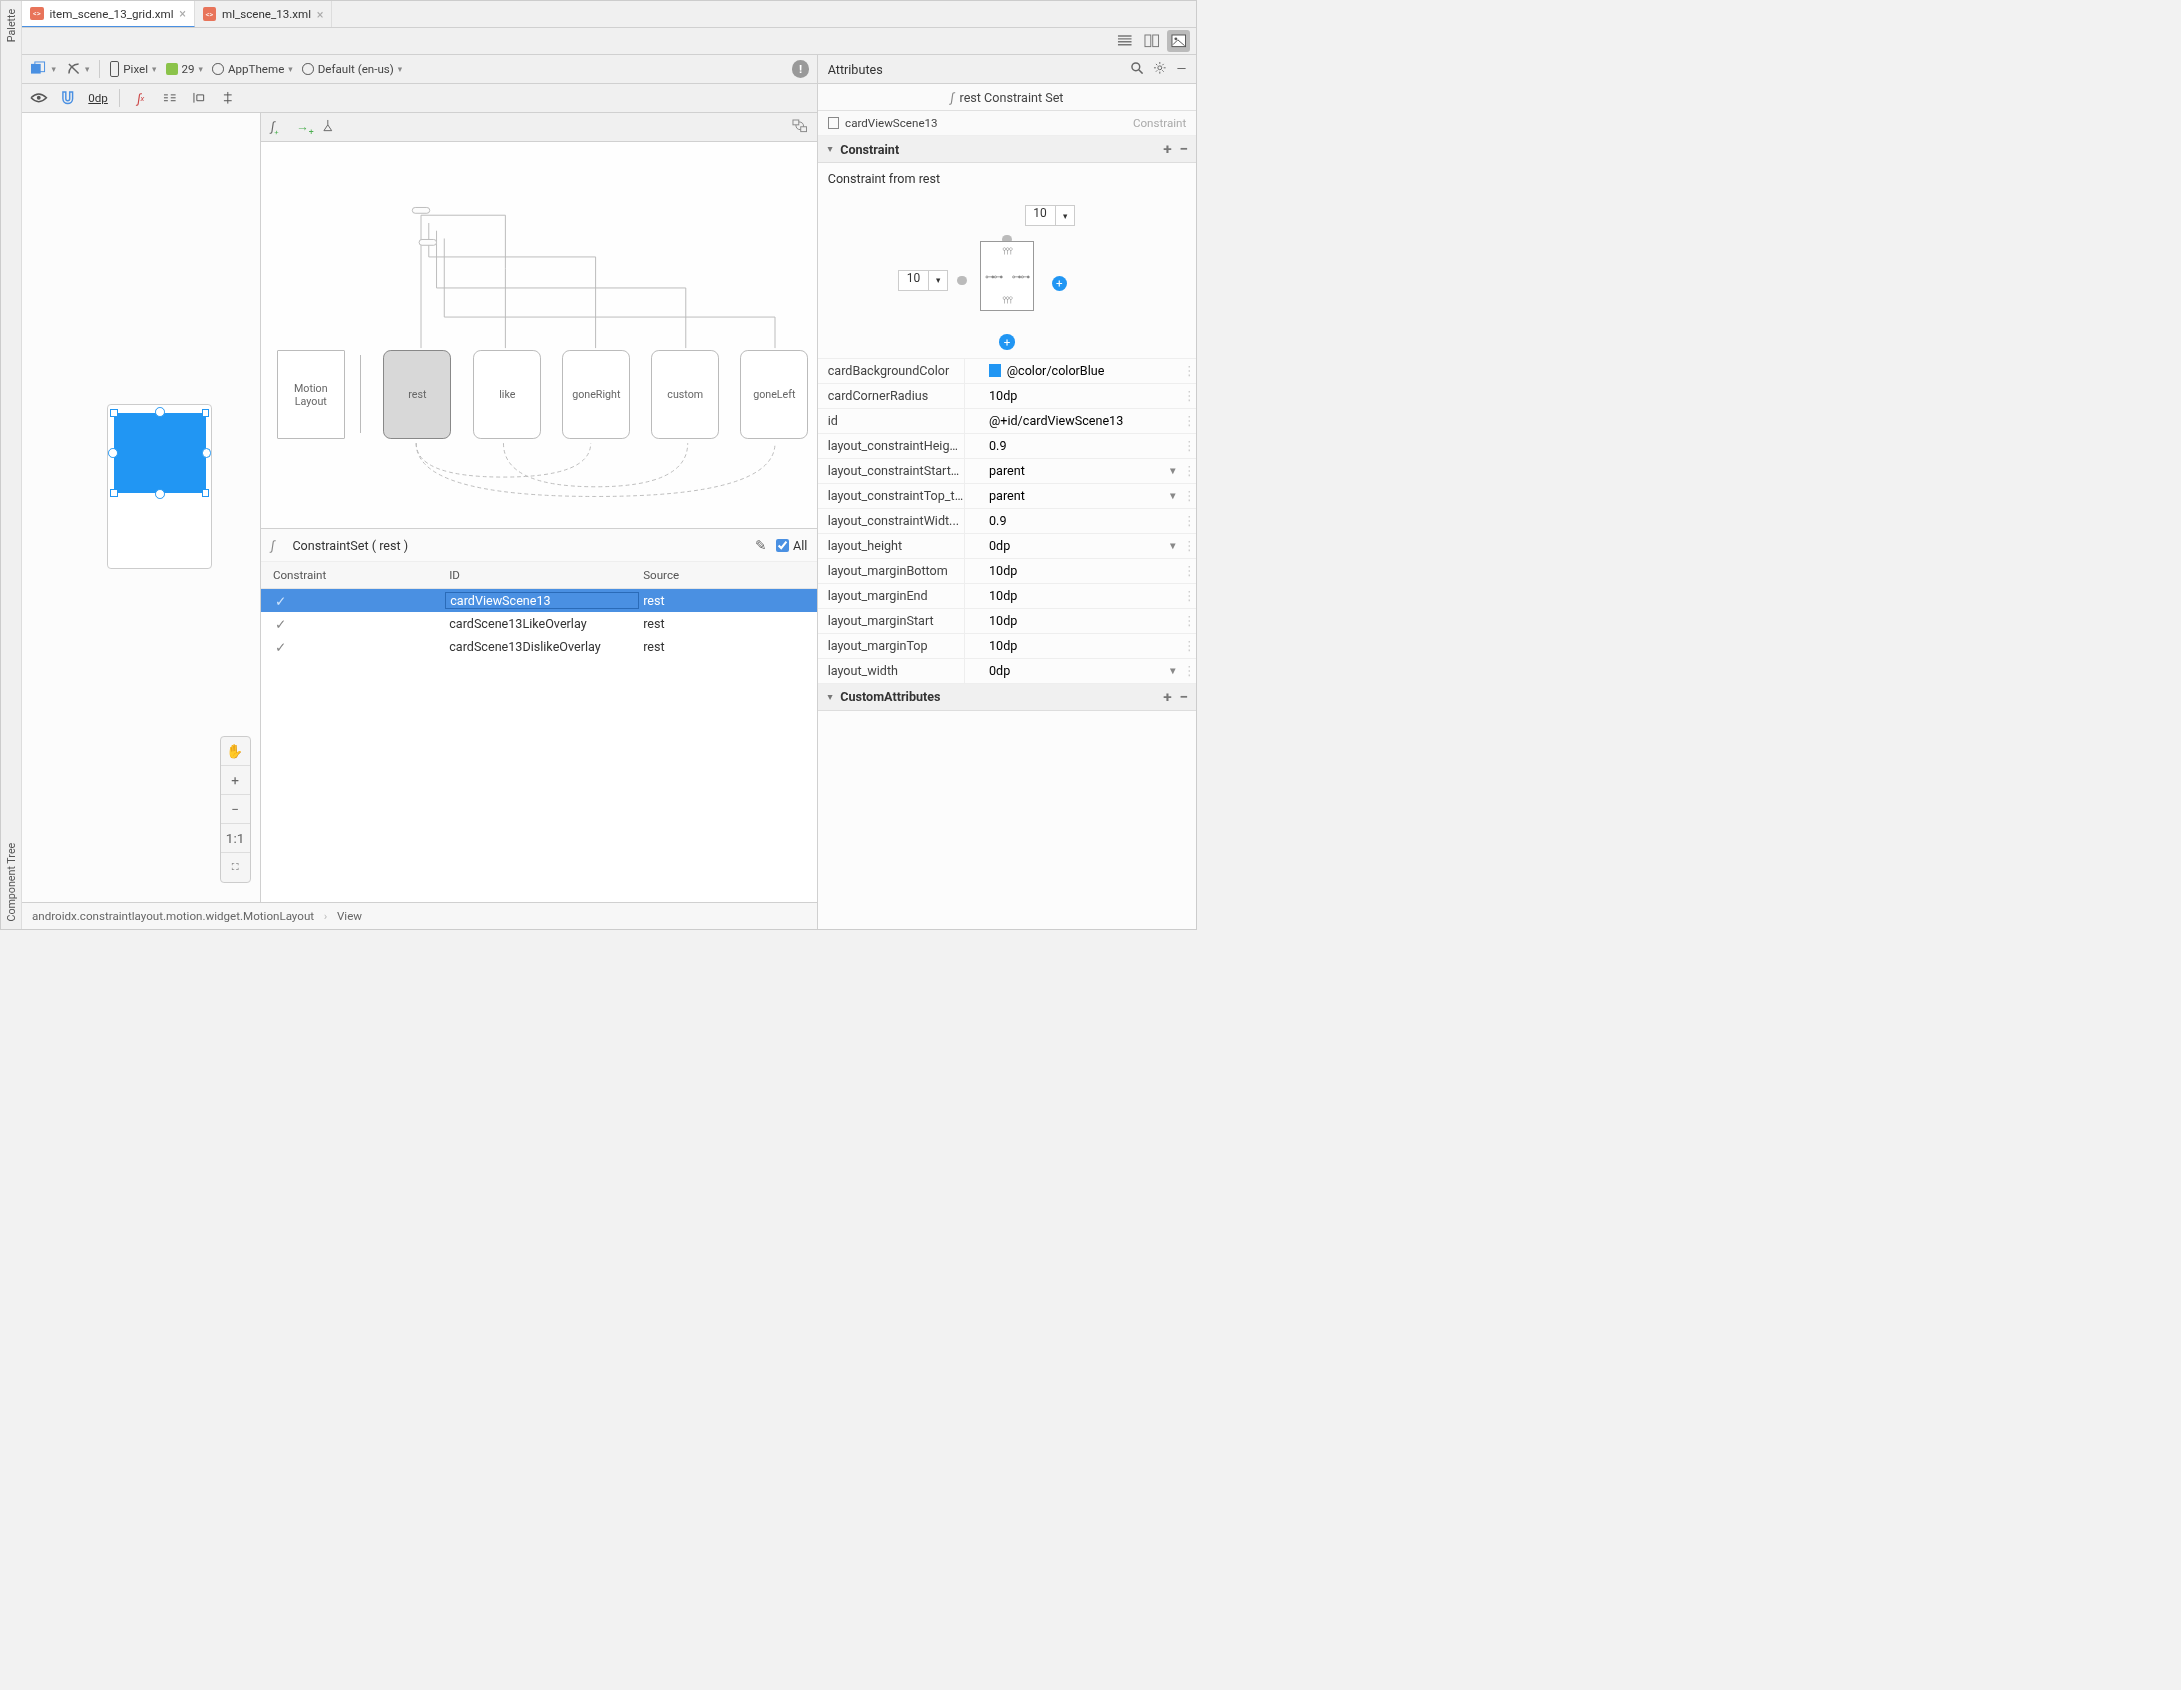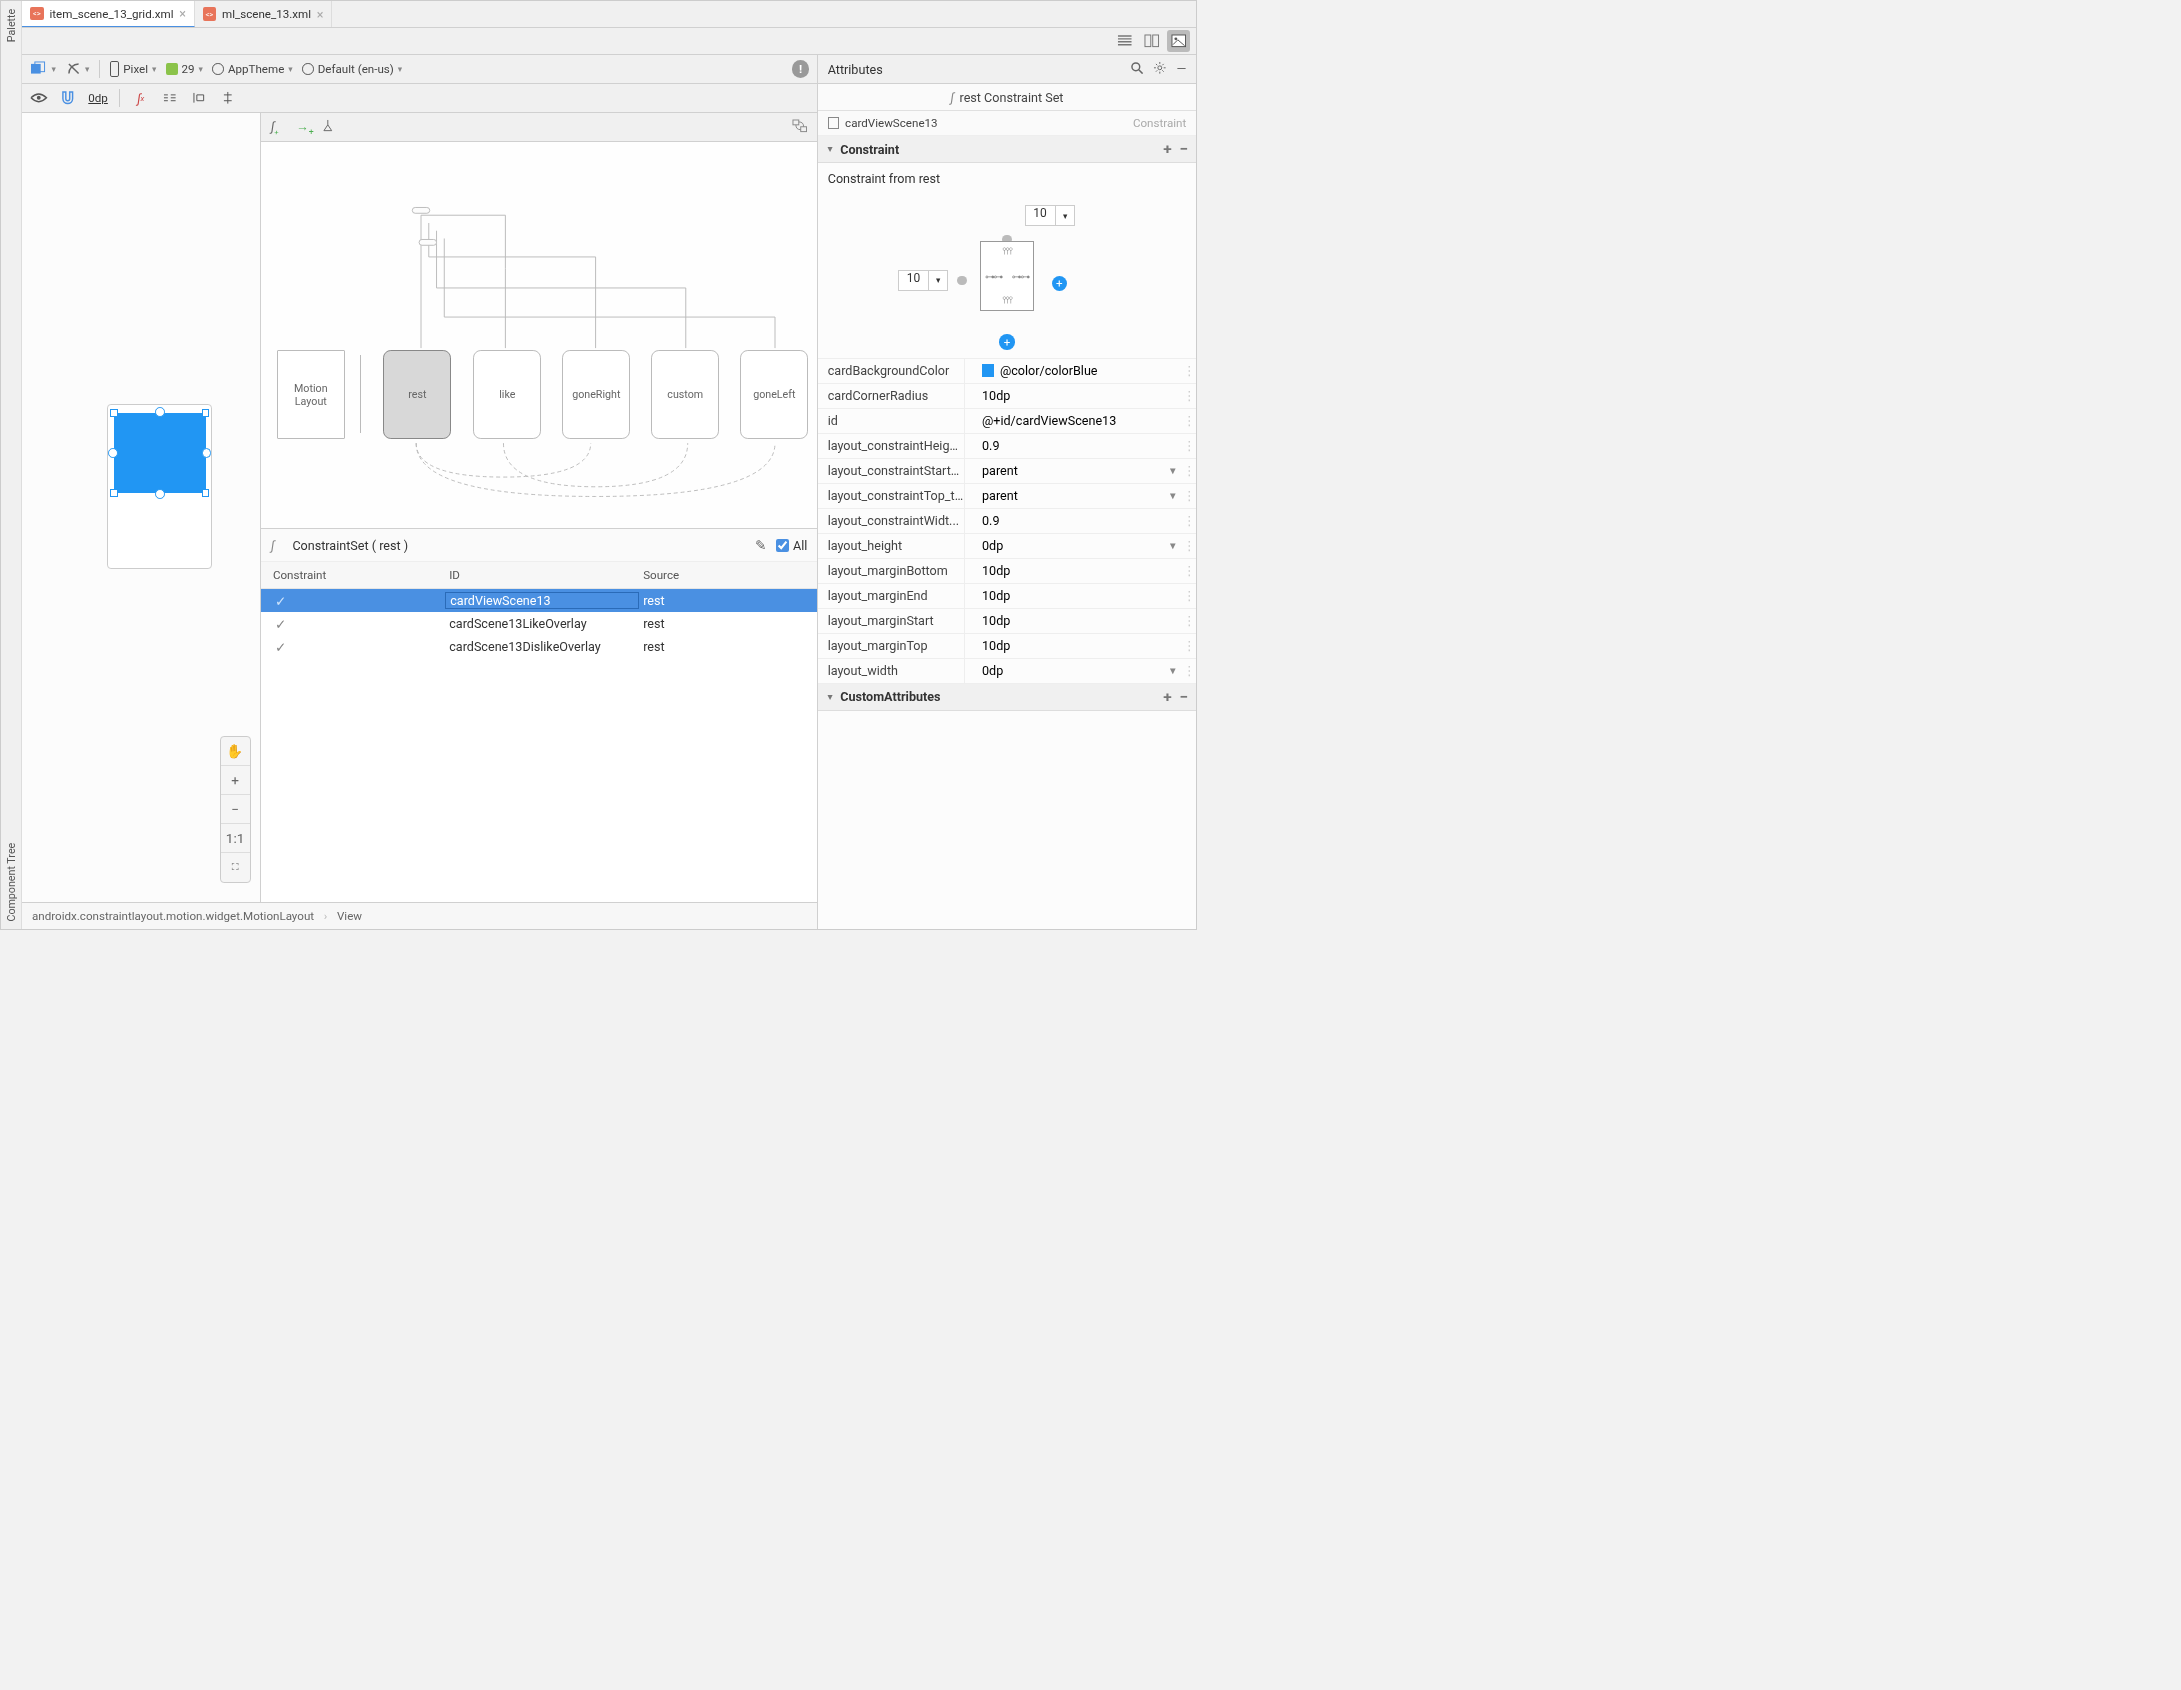--- a/index.html
+++ b/index.html
@@ -104,21 +104,21 @@
 .widget-diag { height: 165px; display: flex; align-items: center; justify-content: center; position: relative; border-bottom: 1px solid #eee; }
 .wd-box { width: 54px; height: 70px; border: 1px solid #999; position: relative; background:#fff;}
 .wd-spring { position: absolute; font-size: 9.7px; color: #888; letter-spacing: -1px; }
 .wd-dot { width: 9.7px; height: 9.7px; background: #bbb; border-radius: 50%; position: absolute; }
 .wd-plus { width: 15.5px; height: 15.5px; background: #2196f3; border-radius: 50%; color: #fff; font-size: 11.6px; display: flex; align-items: center; justify-content: center; position: absolute; cursor:pointer;}
 .wd-input { width: 31px; height: 21.3px; border: 1px solid #ccc; font-size: 12px; text-align: center; position: absolute; background:#fff;}
 .wd-chev { width: 19.4px; height: 21.3px; border: 1px solid #ccc; border-left:none; font-size: 8.7px; display: flex; align-items: center; justify-content: center; position: absolute; background:#fff; cursor:pointer;}
 
 .prop-row { height: 25px; display: flex; align-items: center; border-bottom: 1px solid #eee; font-size: 12.6px; }
 .prop-name { width: 146px; padding-left: 9.7px; color: #444; white-space: nowrap; overflow: hidden; text-overflow: ellipsis; }
-.prop-val { flex: 1; padding: 0 17px; display: flex; align-items: center; gap: 5.8px; border-left: 1px solid #eee; height: 100%; }
+.prop-val { flex: 1; padding: 0 24px; display: flex; align-items: center; gap: 5.8px; border-left: 1px solid #eee; height: 100%; }
 .prop-val input { border: none; background: transparent; font-size: 12.6px; width: 100%; outline: none; }
 .color-swatch { width: 13.6px; height: 13.6px; background: #2196f3; }
 .prop-chev { width: 19.4px; text-align: center; color: #888; cursor: pointer; font-size: 9.7px;}
 .prop-grip { width: 13.6px; text-align: center; color: #ccc; }
 
 .custom-hint { padding: 13.6px; text-align: center; color: #666; font-size: 12.6px; }
 
 .status-bar { height: 27px; border-top: 1px solid #d0d0d0; display: flex; align-items: center; padding: 0 9.7px; font-size: 11.6px; color: #666; background:#f7f7f7; gap: 9.7px;}
 .status-bar .chev2 { color: #bbb; }
 

